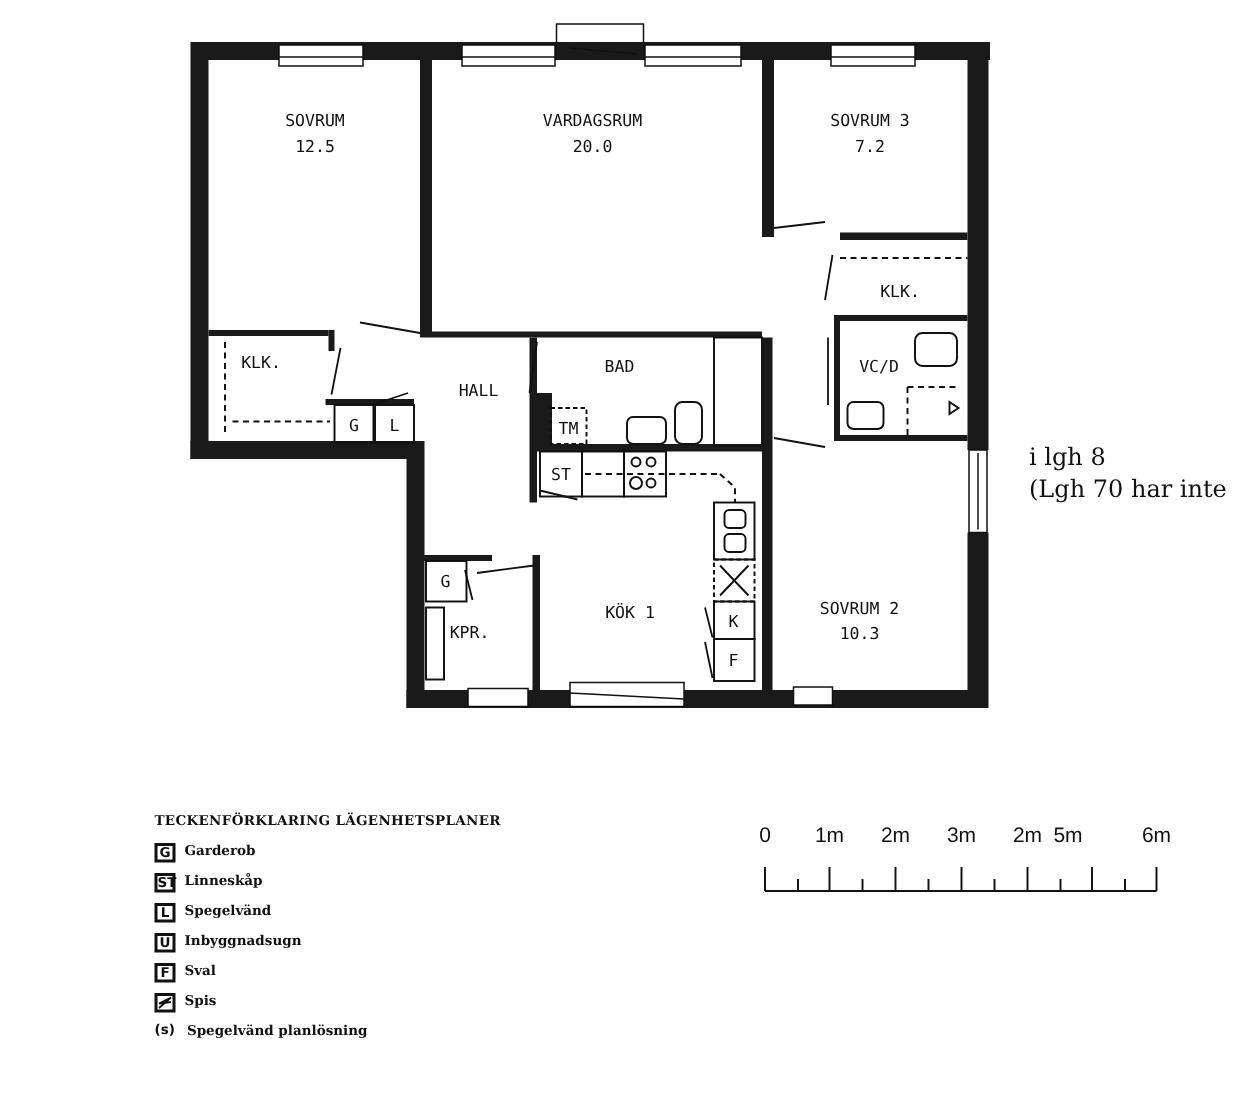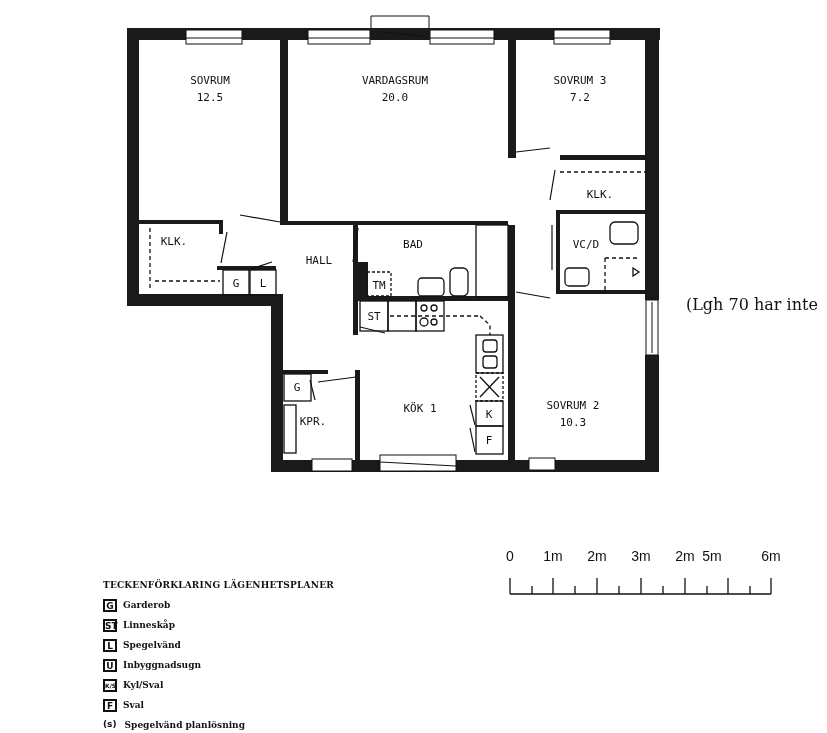--- a/index.html
+++ b/index.html
@@ -2,21 +2,21 @@
 <html><head>
 <meta charset="utf-8">
 <style>
   html,body{margin:0;padding:0;background:#fff;}
   body{width:827px;height:733px;position:relative;overflow:hidden;font-family:"DejaVu Sans",sans-serif;color:#111;}
   #plan{position:absolute;left:0;top:0;}
   .room-label{font-family:"DejaVu Sans Mono",monospace;font-size:11px;fill:#111;text-anchor:middle;}
   .fix-label{font-family:"DejaVu Sans Mono",monospace;font-size:11px;fill:#111;text-anchor:middle;}
   .note{position:absolute;left:686px;top:294px;font-family:"DejaVu Serif",serif;font-size:16px;line-height:21px;color:#111;white-space:nowrap;width:141px;overflow:hidden;}
   .legend{position:absolute;left:103px;top:543px;font-family:"DejaVu Serif",serif;font-weight:bold;font-size:9px;color:#111;}
-  .legend-title{letter-spacing:0.2px;margin-bottom:5px;margin-top:37px;}
+  .legend-title{letter-spacing:0.2px;margin-bottom:5px;}
   .legend-item{display:flex;align-items:center;height:20px;}
   .legend-sym{display:inline-block;width:14px;height:13px;border:2px solid #111;box-sizing:border-box;font-size:9px;line-height:10px;text-align:center;margin-right:6px;font-family:"DejaVu Sans",sans-serif;font-weight:bold;}
   .legend-sym.plain{border:none;width:auto;margin-right:8px;}
   .scale{position:absolute;left:505px;top:548px;width:270px;height:50px;}
   .scale-label{position:absolute;top:0;font-family:"Liberation Sans",sans-serif;font-size:14px;transform:translateX(-50%);}
 </style>
 </head>
 <body>
 
 <svg id="plan" width="827" height="733" viewBox="0 0 827 733" xmlns="http://www.w3.org/2000/svg">
@@ -149,20 +149,21 @@
   <text class="fix-label" x="236" y="287">G</text>
   <text class="fix-label" x="263" y="287">L</text>
   <text class="fix-label" x="379" y="289">TM</text>
   <text class="fix-label" x="374" y="320">ST</text>
   <text class="fix-label" x="297" y="391">G</text>
   <text class="fix-label" x="489" y="418">K</text>
   <text class="fix-label" x="489" y="444">F</text>
 </svg>
 
 <div class="note">
+  <div>i lgh 8</div>
   <div>(Lgh 70 har inte</div>
 </div>
 
 <div class="legend">
   <div class="legend-title">TECKENFÖRKLARING LÄGENHETSPLANER</div>
   <div class="legend-item">
       <span class="legend-sym">G</span>
       <span>Garderob</span>
     </div>
   <div class="legend-item">
@@ -171,26 +172,28 @@
     </div>
   <div class="legend-item">
       <span class="legend-sym">L</span>
       <span>Spegelvänd</span>
     </div>
   <div class="legend-item">
       <span class="legend-sym">U</span>
       <span>Inbyggnadsugn</span>
     </div>
   <div class="legend-item">
-      <span class="legend-sym" style="font-size:6px">K/S</span>
-      <span>Kyl/Sval</span>
-    </div>
-  <div class="legend-item">
       <span class="legend-sym">F</span>
       <span>Sval</span>
+    </div>
+  <div class="legend-item">
+      <span class="legend-sym"><svg width="10" height="9" viewBox="0 0 10 9">
+          <polyline points="1,8 9,1 1,5 9,4" fill="none" stroke="#111" stroke-width="1.2"></polyline>
+        </svg></span>
+      <span>Spis</span>
     </div>
   <div class="legend-item">
       <span class="legend-sym plain">(s)</span>
       <span>Spegelvänd planlösning</span>
     </div>
 </div>
 
 <div class="scale">
   <span class="scale-label" style="left:5px">0</span>
   <span class="scale-label" style="left:48px">1m</span>

